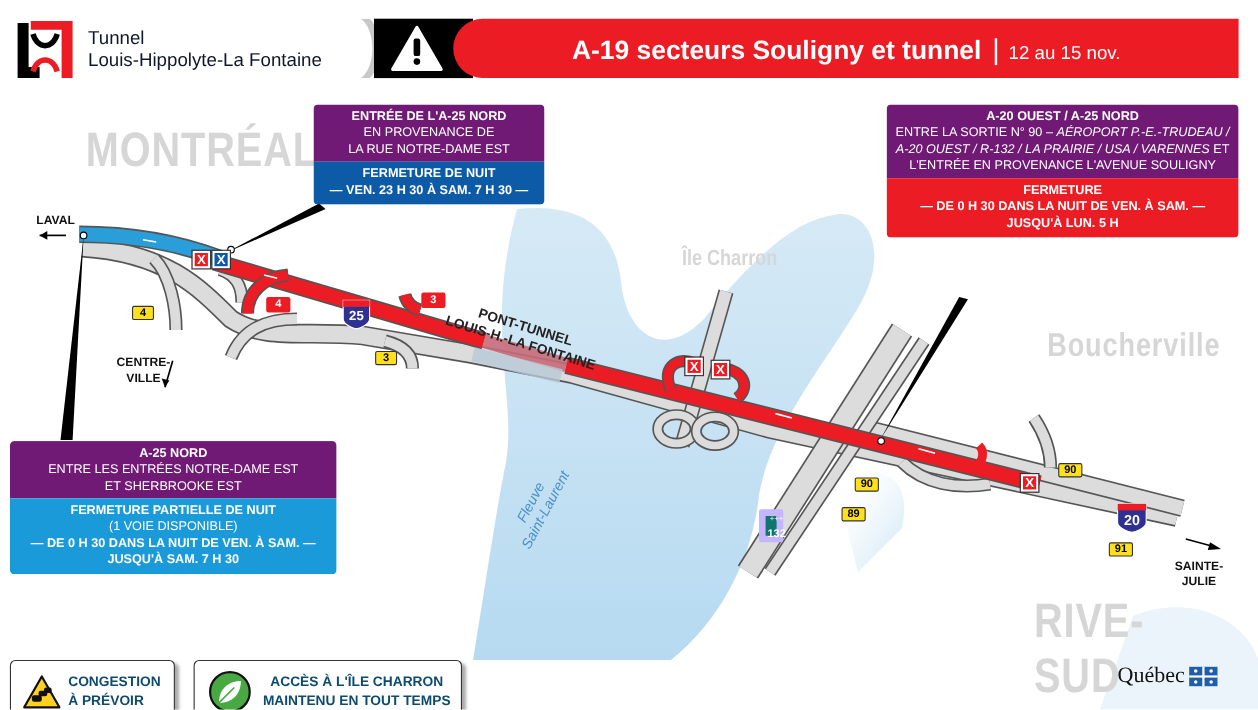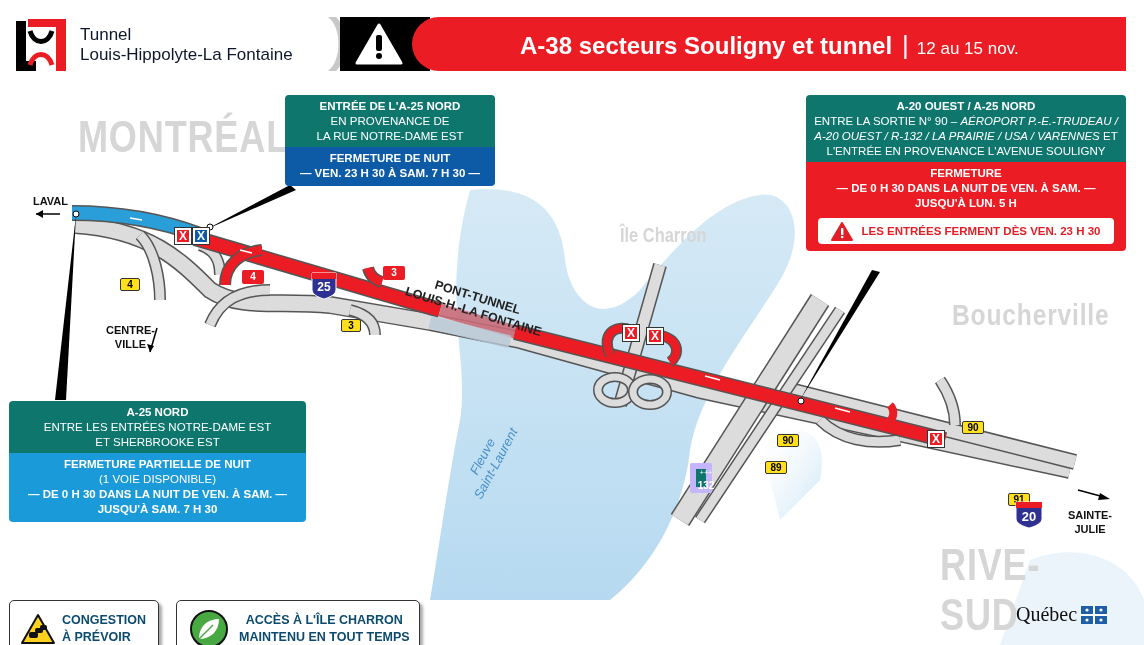--- a/index.html
+++ b/index.html
@@ -16,21 +16,21 @@
              border-top-left-radius: 27px 27px; border-bottom-left-radius: 27px 27px; }
   .hdr-title { left: 520px; top: 30px; color: #fff; font-size: 24px; font-weight: bold; white-space: nowrap; }
   .hdr-sep { color: #fff; font-weight: normal; margin: 0 8px 0 10px; font-size: 26px; }
   .hdr-date { font-size: 17px; font-weight: normal; }
 
   
   .region { color: #d6d6d6; font-weight: bold; font-family: "Liberation Sans", sans-serif; transform: scaleX(0.82); transform-origin: left top; letter-spacing: 1px; }
 
   
   .callout { border-radius: 4px; overflow: hidden; text-align: center; color: #fff; font-size: 11.5px; line-height: 15px; font-family: "Liberation Sans", sans-serif; }
-  .callout .top { background: #0f766e; padding: 4px 4px 3px; }
+  .callout .top { background: #701a75; padding: 4px 4px 3px; }
   .callout .bot { padding: 4px 6px 5px; font-weight: bold; }
   .b { font-weight: bold; }
   .i { font-style: italic; }
   .warn-row { background: #fff; margin: 7px 6px 2px; border-radius: 4px; color: #e21f26; font-weight: bold;
               display: flex; align-items: center; justify-content: center; gap: 8px; height: 26px; font-size: 11.5px; }
 
   
   .legend { background: #fff; border: 1px solid #333; border-radius: 5px; box-shadow: 3px 3px 3px #aaa;
             display: flex; align-items: center; font-weight: bold; font-size: 12.5px; color: #0c4a6e; line-height: 17px; margin-top: 35px; }
 
@@ -147,21 +147,21 @@
   <path d="M2,0 C16,10 16,44 2,54 L10,54 C22,44 22,10 10,0 Z" fill="#c8c8c8"></path>
 </svg>
 <div class="abs hdr-black"></div>
 <div class="abs hdr-red"></div>
 <svg class="abs" style="left:354px;top:22px" width="50" height="44" viewBox="0 0 50 44">
   <path d="M25,3 L47,41 L3,41 Z" fill="#fff" stroke="#fff" stroke-width="3" stroke-linejoin="round"></path>
   <rect x="22" y="13" width="6" height="16" rx="2" fill="#000"></rect>
   <circle cx="25" cy="34" r="3" fill="#000"></circle>
 </svg>
 <div class="abs hdr-title">
-  <span>A-38 secteurs Souligny et tunnel</span><span class="hdr-sep">|</span><span class="hdr-date">12 au 15 nov.</span>
+  <span>A-19 secteurs Souligny et tunnel</span><span class="hdr-sep">|</span><span class="hdr-date">12 au 15 nov.</span>
 </div>
 
 <div class="abs region" style="left:78px;top:112px;font-size:44px;">MONTRÉAL</div>
 <div class="abs region" style="left:952px;top:298px;font-size:30px;">Boucherville</div>
 <div class="abs region" style="left:940px;top:540px;font-size:44px;">RIVE-SUD</div>
 <div class="abs region" style="left:620px;top:224px;font-size:20px;letter-spacing:0;">Île Charron</div>
 <div class="abs" style="left:450px;top:445px;transform:rotate(-62deg);color:#4a90c8;font-style:italic;font-size:13px;line-height:15px;text-align:center;">
   <div>Fleuve</div>
   <div>Saint-Laurent</div>
 </div>
@@ -189,21 +189,21 @@
 <div class="abs exit-tag" style="left:733px;top:461px;background:#ffe01b;border:1px solid #333;width:22px;height:13px;text-align:center;border-radius:2px;line-height:12px;margin-left:32px;">89</div>
 <div class="abs exit-tag" style="left:1008px;top:493px;background:#ffe01b;border:1px solid #333;width:22px;height:13px;text-align:center;border-radius:2px;line-height:12px;">91</div>
 
 <div class="abs" style="left:311px;top:272px;width:26px;height:28px;">
   <svg width="26" height="28" viewBox="0 0 26 28">
       <path d="M1,1 L25,1 L25,18 C25,24 13,27 13,27 C13,27 1,24 1,18 Z" fill="#2e3192" stroke="#fff" stroke-width="1"></path>
       <rect x="1" y="1" width="24" height="6" fill="#ec1c24"></rect>
     </svg>
   <span class="abs" style="left:0;top:8px;width:26px;text-align:center;color:#fff;font-weight:bold;font-size:12px;">25</span>
 </div>
-<div class="abs" style="left:1015px;top:457px;width:28px;height:28px;margin-top:44px;">
+<div class="abs" style="left:1015px;top:457px;width:28px;height:28px;">
   <svg width="28" height="28" viewBox="0 0 28 28">
       <path d="M1,1 L27,1 L27,18 C27,24 14,27 14,27 C14,27 1,24 1,18 Z" fill="#2e3192" stroke="#fff" stroke-width="1"></path>
       <rect x="1" y="1" width="26" height="6" fill="#ec1c24"></rect>
     </svg>
   <span class="abs" style="left:0;top:8px;width:28px;text-align:center;color:#fff;font-weight:bold;font-size:13px;">20</span>
 </div>
 <div class="abs" style="left:690px;top:463px;width:22px;height:30px;background:#0f766e;border:6px solid #c4b5fd;border-radius:2px;">
   <span class="abs" style="left:0;top:0;width:20px;text-align:center;color:#fff;font-size:7px;">+++</span>
   <span class="abs" style="left:0;top:11px;width:20px;text-align:center;color:#fff;font-weight:bold;font-size:10px;">132</span>
 </div>
@@ -230,28 +230,20 @@
   <div class="top">
     <div class="b">A-20 OUEST / A-25 NORD</div>
     <div><span>ENTRE LA SORTIE N° 90 – </span><span class="i">AÉROPORT P.-E.-TRUDEAU /</span></div>
     <div><span class="i">A-20 OUEST / R-132 / LA PRAIRIE / USA / VARENNES</span><span> ET</span></div>
     <div>L'ENTRÉE EN PROVENANCE L'AVENUE SOULIGNY</div>
   </div>
   <div class="bot" style="background:#ec1c24;">
     <div>FERMETURE</div>
     <div>— DE 0 H 30 DANS LA NUIT DE VEN. À SAM. —</div>
     <div>JUSQU'À LUN. 5 H</div>
-    <div class="warn-row">
-      <svg width="22" height="19" viewBox="0 0 22 19">
-          <path d="M11,1 L21,18 L1,18 Z" fill="#e21f26" stroke="#e21f26" stroke-linejoin="round" stroke-width="2"></path>
-          <rect x="10" y="6" width="2.4" height="7" fill="#fff"></rect>
-          <circle cx="11.2" cy="15" r="1.3" fill="#fff"></circle>
-        </svg>
-      <span>LES ENTRÉES FERMENT DÈS VEN. 23 H 30</span>
-    </div>
   </div>
 </div>
 
 <div class="abs callout" style="left:9px;top:401px;width:297px;">
   <div class="top">
     <div class="b">A-25 NORD</div>
     <div>ENTRE LES ENTRÉES NOTRE-DAME EST</div>
     <div>ET SHERBROOKE EST</div>
   </div>
   <div class="bot" style="background:#1a9ad9;">

